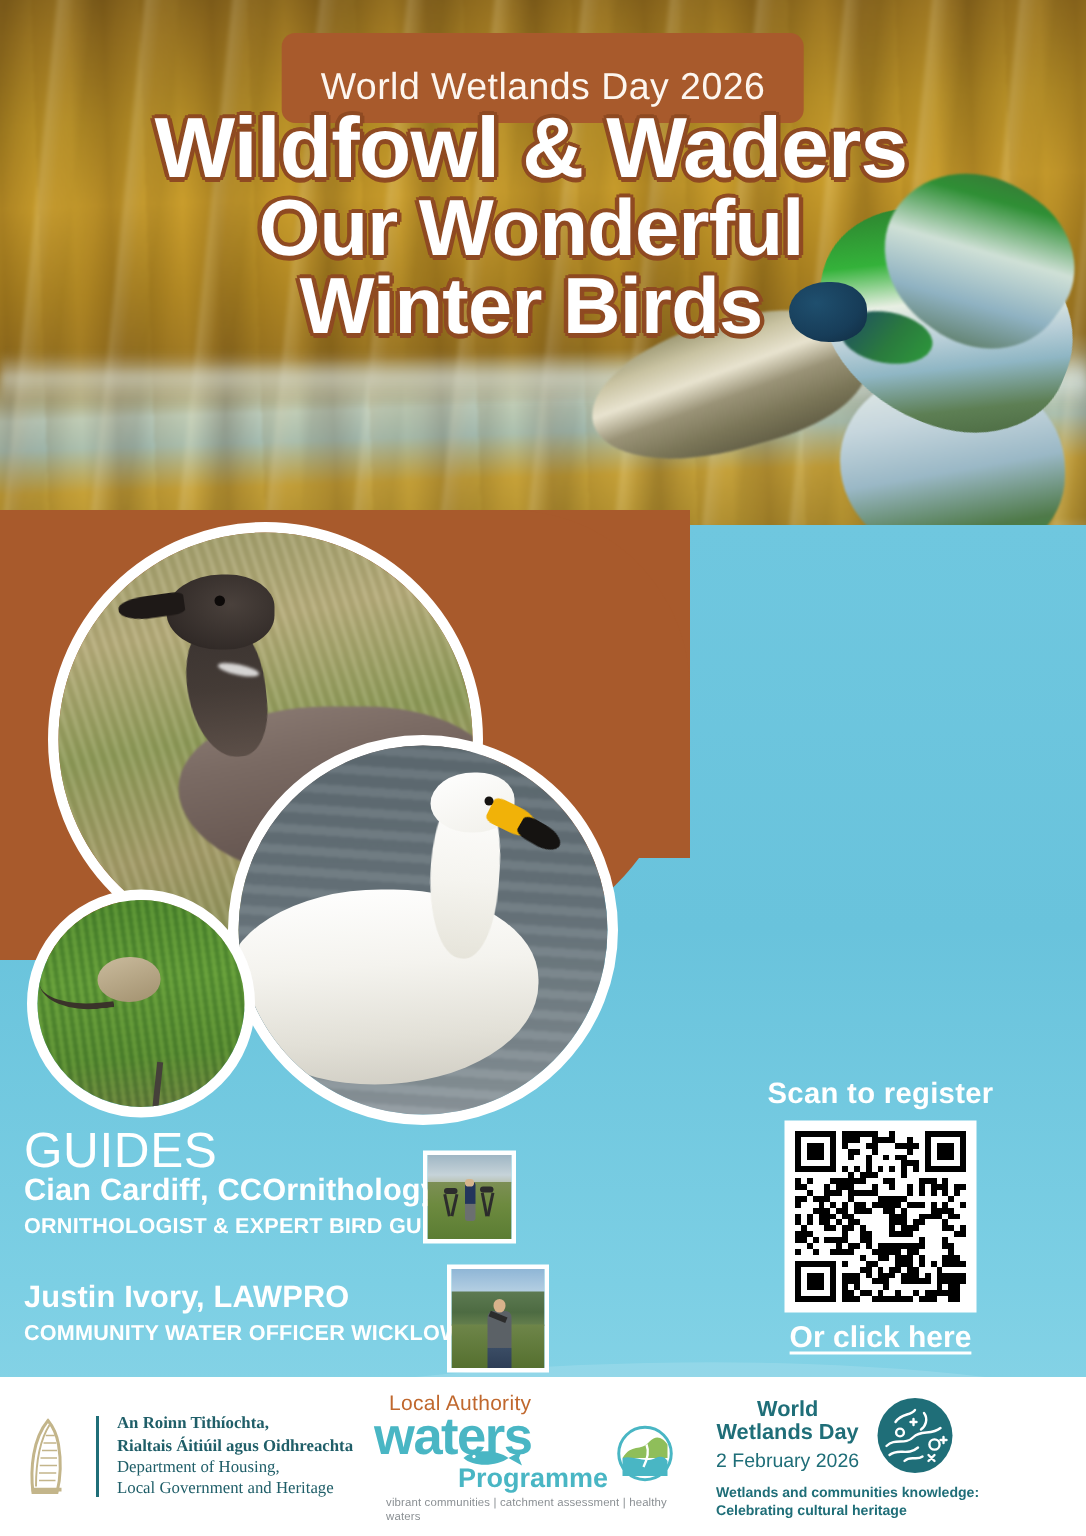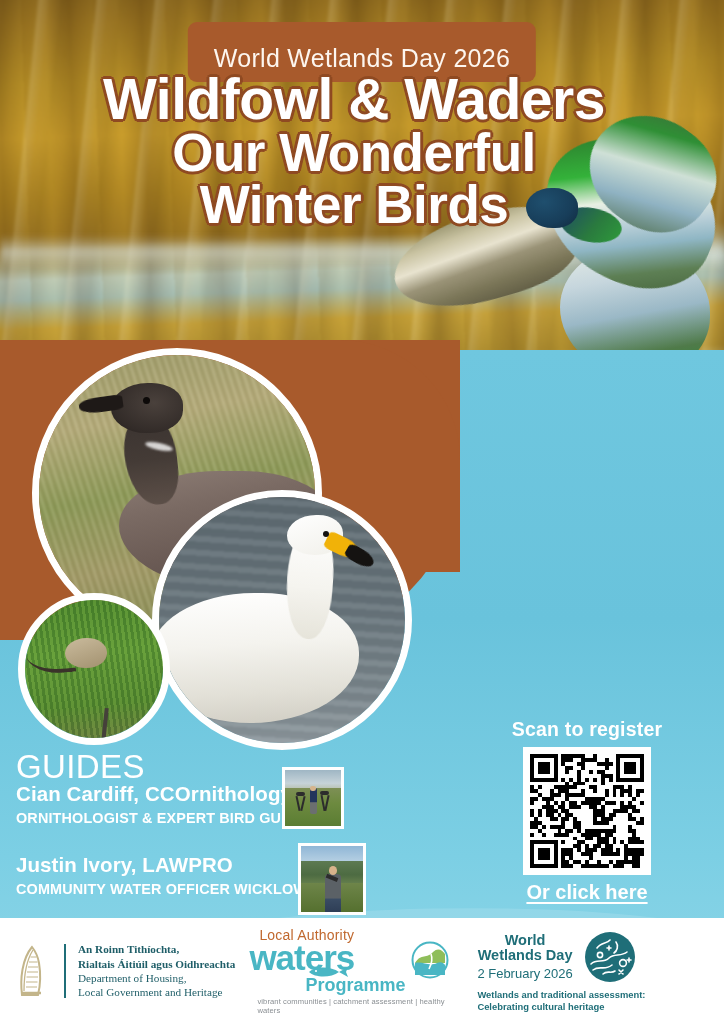--- a/index.html
+++ b/index.html
@@ -472,21 +472,21 @@
     font-size: 11.2px;
     line-height: 1.28;
   }
   .f-gov-text .bold { font-weight: 700; }
 
   .f-law { margin-left: 14px; width: 210px; }
   .f-law-top {
     font-size: 14px; color: #C0682E; font-weight: 400; margin-left: 10px;
     letter-spacing: 0.2px;
   }
-  .f-law-mid { display:flex; align-items:flex-start; margin-top:-2px; }
+  .f-law-mid { display:flex; align-items:center; margin-top:-2px; }
   .f-law-waters {
     font-size: 35px; color: #49B6C4; font-weight: 700; letter-spacing: -1px;
     line-height: 0.95;
   }
   .f-law-prog {
     font-size: 18px; color: #49B6C4; font-weight: 700; margin-left: 56px; margin-top:-4px;
   }
   .f-law-fish { width: 44px; height: 14px; }
   .f-law-globe { width: 38px; height: 38px; margin-left: 6px; }
   .f-law-tag {
@@ -1101,19 +1101,19 @@
             <circle cx="40" cy="33" r="3.4"></circle>
             <circle cx="17" cy="25" r="2.6"></circle>
             <path d="M20 44 C24 40 28 44 32 41"></path>
             <path d="M36 44 L40 40 M40 44 L36 40"></path>
             <path d="M44 30 L48 30 M46 28 L46 32"></path>
             <path d="M24 18 L28 18 M26 16 L26 20"></path>
           </g>
         </svg>
       </div>
       <div class="f-wwd-sub">
-        <div>Wetlands and traditional assessment:</div>
+        <div>Wetlands and communities knowledge:</div>
         <div>Celebrating cultural heritage</div>
       </div>
     </div>
 
   </div>
 </div>
 
 </body></html>

